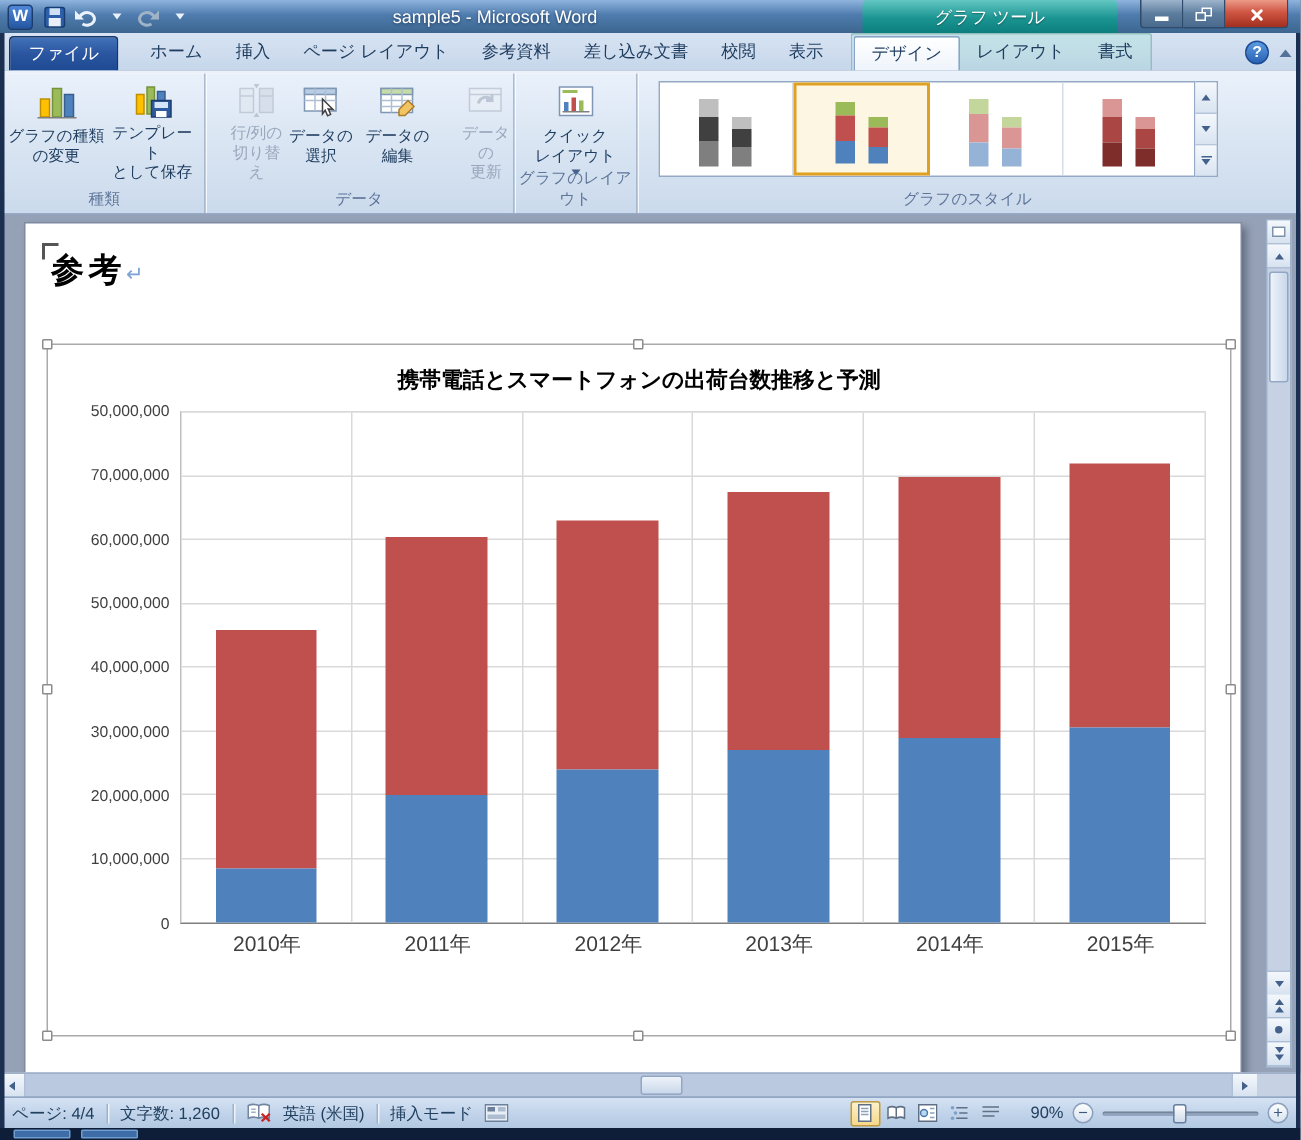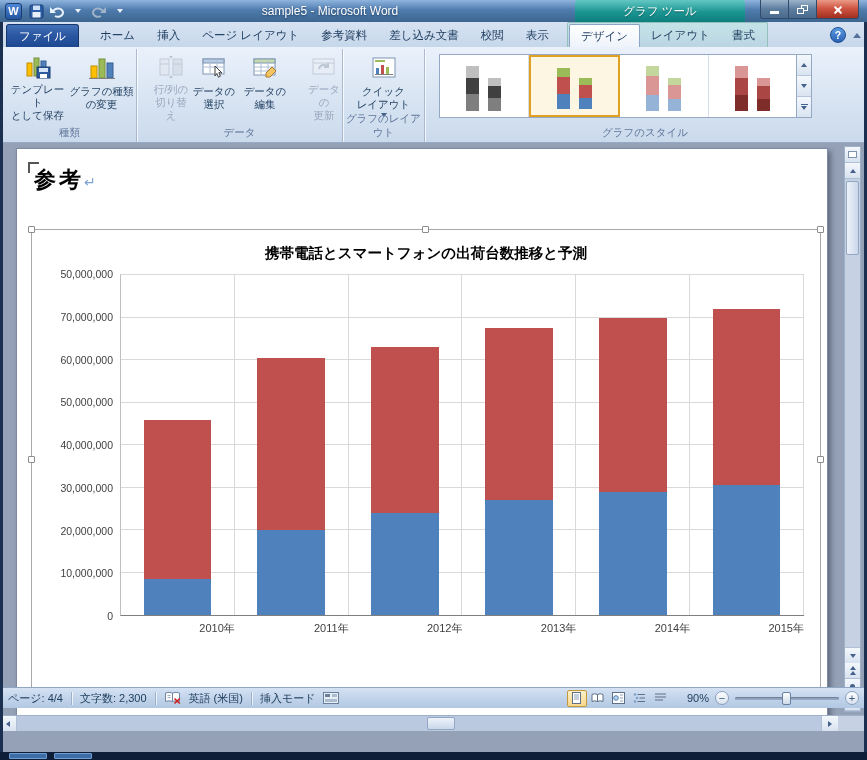--- a/index.html
+++ b/index.html
@@ -85,21 +85,21 @@
   .chart-title{margin-top:14px;text-align:center;font-size:14.5px;font-weight:bold;color:#000;}
   .chart-body{display:flex;margin-top:11px;padding-right:16px;}
   .chart-yaxis{position:relative;width:88px;height:342px;flex:none;}
   .ytick{position:absolute;right:7px;transform:translateY(50%);font-size:10.5px;color:#3f3f3f;white-space:nowrap;}
   .chart-plot{position:relative;flex:1;height:342px;border-left:1px solid #bfbfbf;border-top:1px solid #d9d9d9;border-bottom:1px solid #7f7f7f;display:flex;background:#fff;}
   .gridline{position:absolute;left:0;right:0;height:1px;background:#d9d9d9;z-index:1;}
   .slot{position:relative;z-index:2;flex:1;display:flex;align-items:flex-end;justify-content:center;border-right:1px solid #d9d9d9;}
   .bar{width:60%;height:100%;display:flex;flex-direction:column-reverse;}
   .seg{width:100%;}
   .chart-xaxis{display:flex;margin:5px 16px 0 89px;}
-  .xtick{flex:1;text-align:right;font-size:11px;color:#3f3f3f;}
+  .xtick{flex:1;text-align:center;font-size:14px;color:#3f3f3f;}
   .chart-legend{display:flex;justify-content:center;gap:18px;margin-top:13px;}
   .legend-item{display:flex;align-items:center;gap:5px;font-size:10.5px;color:#1a1a1a;}
   .swatch{width:9px;height:9px;display:inline-block;flex:none;}
 
   
   .vscroll{position:absolute;right:6px;top:3px;bottom:3px;width:17px;display:flex;flex-direction:column;background:#c6d2e4;border:1px solid #9fb0c9;}
   .vbtn{height:16px;flex:none;background:linear-gradient(#f4f8fc,#d7e2f0);border-bottom:1px solid #aebfd6;display:flex;flex-direction:column;align-items:center;justify-content:center;gap:1px;}
   .vbtn.bottom{border-top:1px solid #aebfd6;border-bottom:none;}
   .vtrack{flex:1;position:relative;}
   .vthumb{position:absolute;left:1px;right:1px;top:2px;height:74px;background:linear-gradient(90deg,#eef3fa,#c9d7ea);border:1px solid #93a7c4;border-radius:2px;}
@@ -110,21 +110,21 @@
   .hscroll{position:absolute;top:715px;left:0;right:0;height:16px;background:#bac9df;border-top:1px solid #9fb0c9;display:flex;z-index:45;}
   .hbtn{width:17px;height:100%;background:linear-gradient(#f4f8fc,#d7e2f0);border-right:1px solid #aebfd6;display:flex;align-items:center;justify-content:center;flex:none;}
   .hbtn.right{border-left:1px solid #aebfd6;border-right:none;}
   .htrack{flex:1;position:relative;}
   .hthumb{position:absolute;top:1px;bottom:1px;left:410px;width:28px;background:linear-gradient(#eef3fa,#c9d7ea);border:1px solid #93a7c4;border-radius:2px;}
   .hcorner{width:29px;background:#c6d2e4;flex:none;}
   .tri.left-s{border-top:3px solid transparent;border-bottom:3px solid transparent;border-right:4px solid #44618c;}
   .tri.right-s{border-top:3px solid transparent;border-bottom:3px solid transparent;border-left:4px solid #44618c;}
 
   
-  .statusbar{position:absolute;top:687px;left:0;right:0;height:21px;background:linear-gradient(#d5e2f4,#c2d4ea 50%,#b2c8e2);border-top:1px solid #8fa6c4;display:flex;align-items:center;font-size:11px;color:#21405f;padding:0 8px;gap:8px;z-index:60;}
+  .statusbar{position:absolute;top:731px;left:0;right:0;height:21px;background:linear-gradient(#d5e2f4,#c2d4ea 50%,#b2c8e2);border-top:1px solid #8fa6c4;display:flex;align-items:center;font-size:11px;color:#21405f;padding:0 8px;gap:8px;z-index:60;}
   .sb-item{white-space:nowrap;display:flex;align-items:center;}
   .sb-sep{width:1px;height:13px;background:#9db1cb;box-shadow:1px 0 0 rgba(255,255,255,.7);flex:none;}
   .sb-right{margin-left:auto;display:flex;align-items:center;gap:6px;}
   .viewbtns{display:flex;gap:1px;margin-right:10px;}
   .vwbtn{width:20px;height:17px;border:1px solid transparent;border-radius:2px;display:flex;align-items:center;justify-content:center;}
   .vwbtn.selected{background:linear-gradient(#fdf0c9,#f7d88a);border-color:#c19a3f;}
   .zoombtn{width:14px;height:14px;border-radius:50%;background:linear-gradient(#fdfefe,#d8e2ef);border:1px solid #8ba0bd;color:#3d5a7d;font-size:11px;line-height:10px;display:flex;align-items:center;justify-content:center;}
   .zoomslider{position:relative;width:104px;height:15px;}
   .ztrack{position:absolute;top:6px;left:0;right:0;height:3px;background:#93a7c2;border-radius:2px;box-shadow:inset 0 1px 1px rgba(0,0,0,.25);}
   .zcenter{position:absolute;left:50%;top:3px;width:1px;height:9px;background:#7389a8;}
@@ -210,42 +210,42 @@
     </div>
   </div>
 
   <div class="ribbon">
 
     <div class="rgroup g-type">
       <div class="rgroup-body">
         <div class="bigbtn">
           <div class="bicon">
             <svg width="28" height="26" viewBox="0 0 28 26">
+                <rect x="3" y="11" width="6" height="12" fill="#ffc000" stroke="#bf8f00"></rect>
+                <rect x="11" y="4" width="6" height="19" fill="#9bbb59" stroke="#76923c"></rect>
+                <rect x="19" y="8" width="6" height="15" fill="#4f81bd" stroke="#365f91"></rect>
+                <line x1="1" y1="23.5" x2="27" y2="23.5" stroke="#7f7f7f"></line>
+              </svg>
+          </div>
+          <span>グラフの種類</span>
+          <span>の変更</span>
+        </div>
+        <div class="bigbtn">
+          <div class="bicon">
+            <svg width="28" height="26" viewBox="0 0 28 26">
                 <rect x="3" y="9" width="5" height="13" fill="#ffc000" stroke="#bf8f00"></rect>
                 <rect x="10" y="4" width="5" height="18" fill="#9bbb59" stroke="#76923c"></rect>
                 <rect x="17" y="7" width="5" height="15" fill="#4f81bd" stroke="#365f91"></rect>
                 <rect x="13" y="13" width="13" height="11" fill="#2e5b9f" stroke="#1c3c6e"></rect>
                 <rect x="15" y="14" width="9" height="4" fill="#d6e4f7"></rect>
                 <rect x="16" y="20" width="7" height="4" fill="#ffffff"></rect>
               </svg>
           </div>
           <span>テンプレート</span>
           <span>として保存</span>
-        </div>
-        <div class="bigbtn">
-          <div class="bicon">
-            <svg width="28" height="26" viewBox="0 0 28 26">
-                <rect x="3" y="11" width="6" height="12" fill="#ffc000" stroke="#bf8f00"></rect>
-                <rect x="11" y="4" width="6" height="19" fill="#9bbb59" stroke="#76923c"></rect>
-                <rect x="19" y="8" width="6" height="15" fill="#4f81bd" stroke="#365f91"></rect>
-                <line x1="1" y1="23.5" x2="27" y2="23.5" stroke="#7f7f7f"></line>
-              </svg>
-          </div>
-          <span>グラフの種類</span>
-          <span>の変更</span>
         </div>
       </div>
       <div class="rgroup-label">種類</div>
     </div>
 
     <div class="rgroup g-data">
       <div class="rgroup-body">
         <div class="bigbtn narrow disabled">
           <div class="bicon">
             <svg width="26" height="26" viewBox="0 0 26 26">
@@ -517,21 +517,21 @@
       </div>
     <div class="hbtn right">
         <div class="tri right-s"></div>
       </div>
     <div class="hcorner"></div>
   </div>
 
   <div class="statusbar">
     <div class="sb-item">ページ: 4/4</div>
     <div class="sb-sep"></div>
-    <div class="sb-item">文字数: 2,300</div>
+    <div class="sb-item">文字数: 1,260</div>
     <div class="sb-sep"></div>
     <div class="sb-item">
       <svg width="17" height="14" viewBox="0 0 17 14">
           <path d="M1.5 2 Q5 0.5 8.5 2 Q12 0.5 15.5 2 L15.5 10.5 Q12 9 8.5 10.5 Q5 9 1.5 10.5 Z" fill="#fdfdfd" stroke="#7286a1"></path>
           <line x1="8.5" y1="2" x2="8.5" y2="10.5" stroke="#7286a1"></line>
           <line x1="3.5" y1="4.5" x2="6.5" y2="4.5" stroke="#9fb0c5"></line>
           <line x1="3.5" y1="6.5" x2="6.5" y2="6.5" stroke="#9fb0c5"></line>
           <line x1="10.5" y1="12.5" x2="15.8" y2="7.5" stroke="#cc2222" stroke-width="1.6"></line>
           <line x1="10.5" y1="7.5" x2="15.8" y2="12.5" stroke="#cc2222" stroke-width="1.6"></line>
         </svg>

